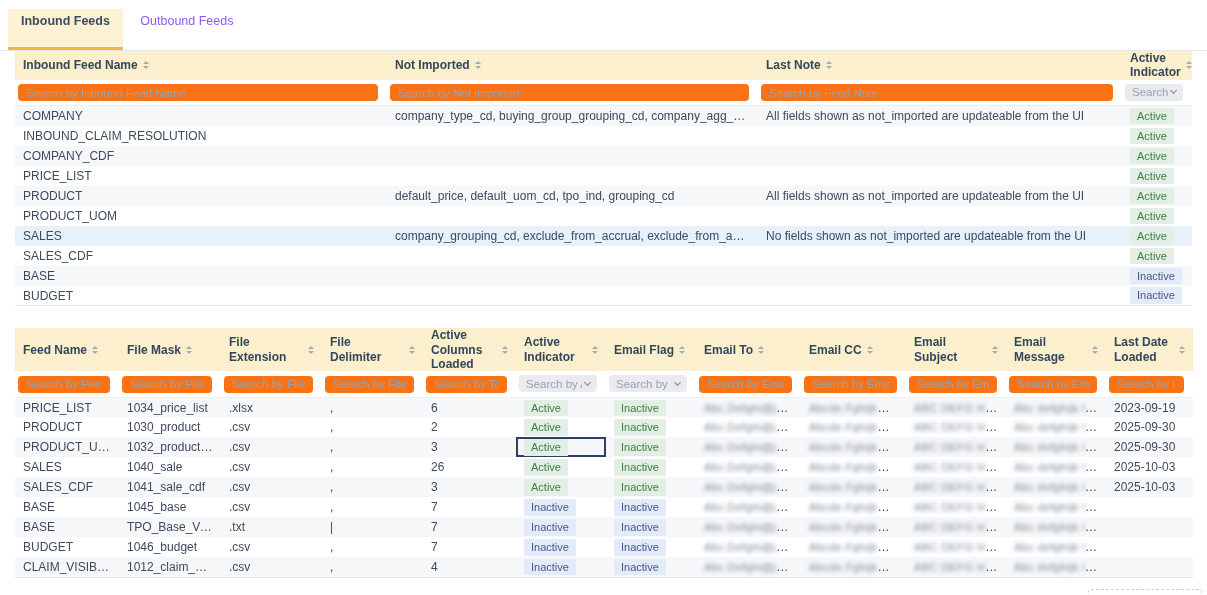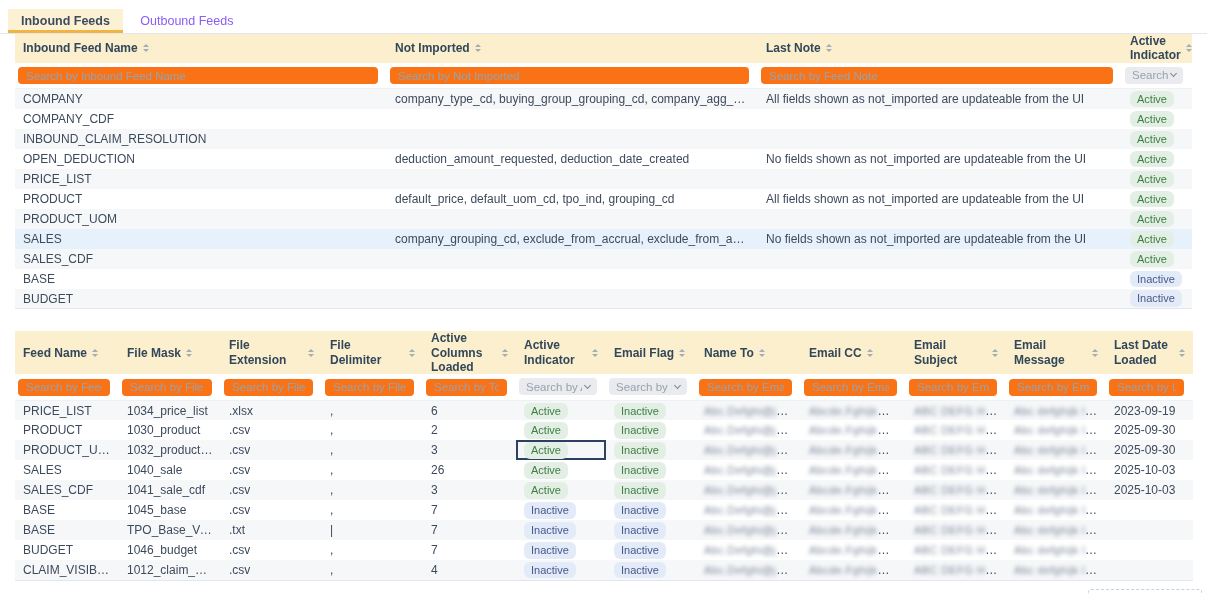--- a/index.html
+++ b/index.html
@@ -5,21 +5,21 @@
   * { box-sizing: border-box; }
   html,body { margin:0; padding:0; }
   body {
     width:1207px; height:595px; overflow:hidden; position:relative;
     background:#ffffff; color:#3d4a5c;
     font-family:"Liberation Sans", sans-serif;
   }
 
   
   .tabbar { padding:9px 0 0 8px; border-bottom:1px solid #e3e6ea; }
-  .tab { display:inline-block; padding:5px 13px 5px; font-size:12.5px; cursor:pointer; vertical-align:bottom; }
+  .tab { display:inline-block; padding:5px 13px 22px; font-size:12.5px; cursor:pointer; vertical-align:bottom; }
   .tab.active { background:#fcf1d3; box-shadow:inset 0 -3px 0 #f2b441; font-weight:bold; color:#3e4b5d; }
   .tab.inactive { color:#8b5cf6; }
 
   
   .wrap { padding:0 15px; }
   table { border-collapse:collapse; table-layout:fixed; width:1177px; }
   #t1 { }
   #t2 { margin-top:22px; }
 
   thead th {
@@ -53,21 +53,21 @@
   }
 
   tbody td {
     height:20px; padding:0 8px; font-size:12px; white-space:nowrap;
     overflow:hidden; text-overflow:ellipsis; color:#3d4a5c;
   }
   tbody tr:nth-child(odd) { background:#f6f7f9; }
   tbody tr.selected { background:#e7f1fb !important; }
   tbody tr:last-child td { border-bottom:1px solid #e3e6ea; }
 
-  .badge { display:inline-block; padding:2px 7px; border-radius:6px; font-size:11px; line-height:1.1; }
+  .badge { display:inline-block; padding:2px 7px; border-radius:0; font-size:11px; line-height:1.1; }
   .badge.green { background:#e3efe4; color:#3e7e44; }
   .badge.blue  { background:#e3eaf8; color:#47598a; }
 
   td.focused { box-shadow:inset 0 0 0 2px #2d3f63; }
 
   .redact { filter:blur(2.3px); color:#7a8798; font-size:11px; letter-spacing:.4px; }
 
   .dotted-fragment {
     position:absolute; left:1088px; top:589px; width:114px; height:12px;
     border:1px dashed #c9d1db; border-radius:3px;
@@ -141,35 +141,29 @@
         </tr>
       </thead>
       <tbody>
         <tr>
           <td>COMPANY</td>
           <td>company_type_cd, buying_group_grouping_cd, company_agg_number, claim_visibil...</td>
           <td>All fields shown as not_imported are updateable from the UI</td>
           <td><span class="badge green">Active</span></td>
         </tr>
         <tr>
+          <td>INBOUND_CLAIM_RESOLUTION</td>
+          <td></td>
+          <td></td>
+          <td><span class="badge green">Active</span></td>
+        </tr>
+        <tr>
           <td>COMPANY_CDF</td>
           <td></td>
           <td></td>
-          <td><span class="badge green">Active</span></td>
-        </tr>
-        <tr>
-          <td>INBOUND_CLAIM_RESOLUTION</td>
-          <td></td>
-          <td></td>
-          <td><span class="badge green">Active</span></td>
-        </tr>
-        <tr>
-          <td>OPEN_DEDUCTION</td>
-          <td>deduction_amount_requested, deduction_date_created</td>
-          <td>No fields shown as not_imported are updateable from the UI</td>
           <td><span class="badge green">Active</span></td>
         </tr>
         <tr>
           <td>PRICE_LIST</td>
           <td></td>
           <td></td>
           <td><span class="badge green">Active</span></td>
         </tr>
         <tr>
           <td>PRODUCT</td>
@@ -284,21 +278,21 @@
             <div class="th-inner">
               <span class="h-label">Email Flag</span>
               <span class="sort-icon">
                 <i class="up"></i>
                 <i class="dn"></i>
               </span>
             </div>
           </th>
           <th>
             <div class="th-inner">
-              <span class="h-label">Name To</span>
+              <span class="h-label">Email To</span>
               <span class="sort-icon">
                 <i class="up"></i>
                 <i class="dn"></i>
               </span>
             </div>
           </th>
           <th>
             <div class="th-inner">
               <span class="h-label">Email CC</span>
               <span class="sort-icon">

